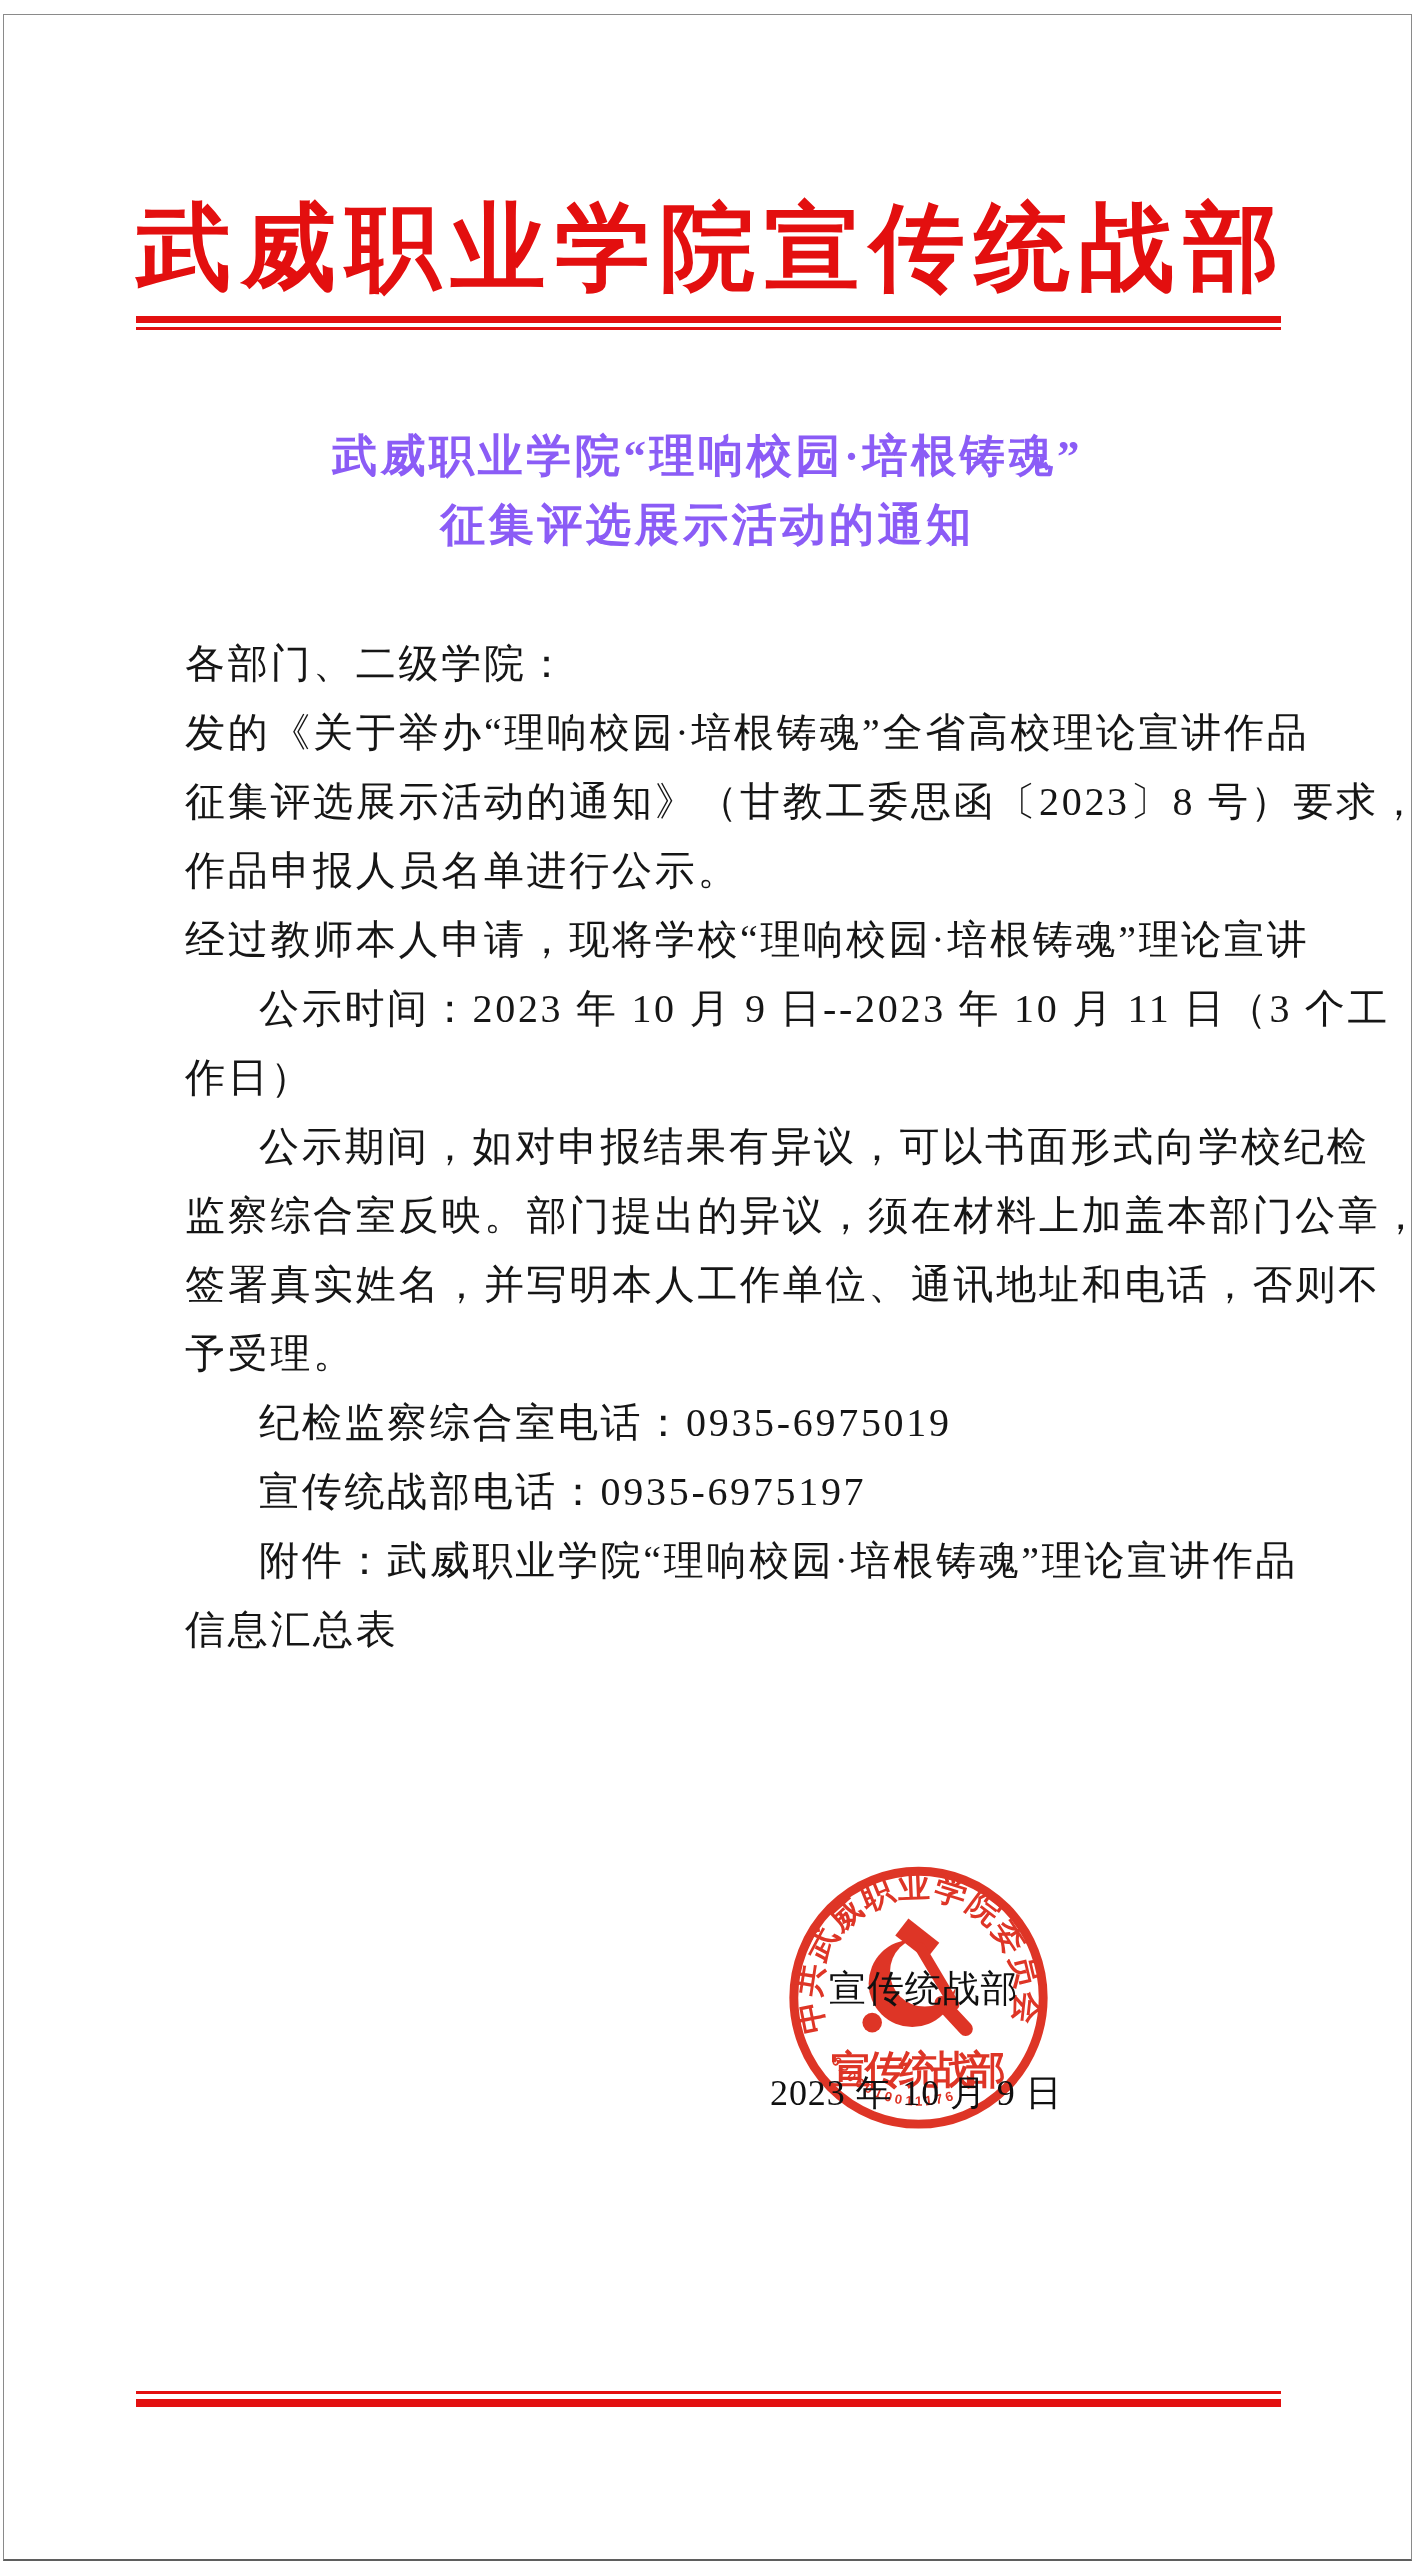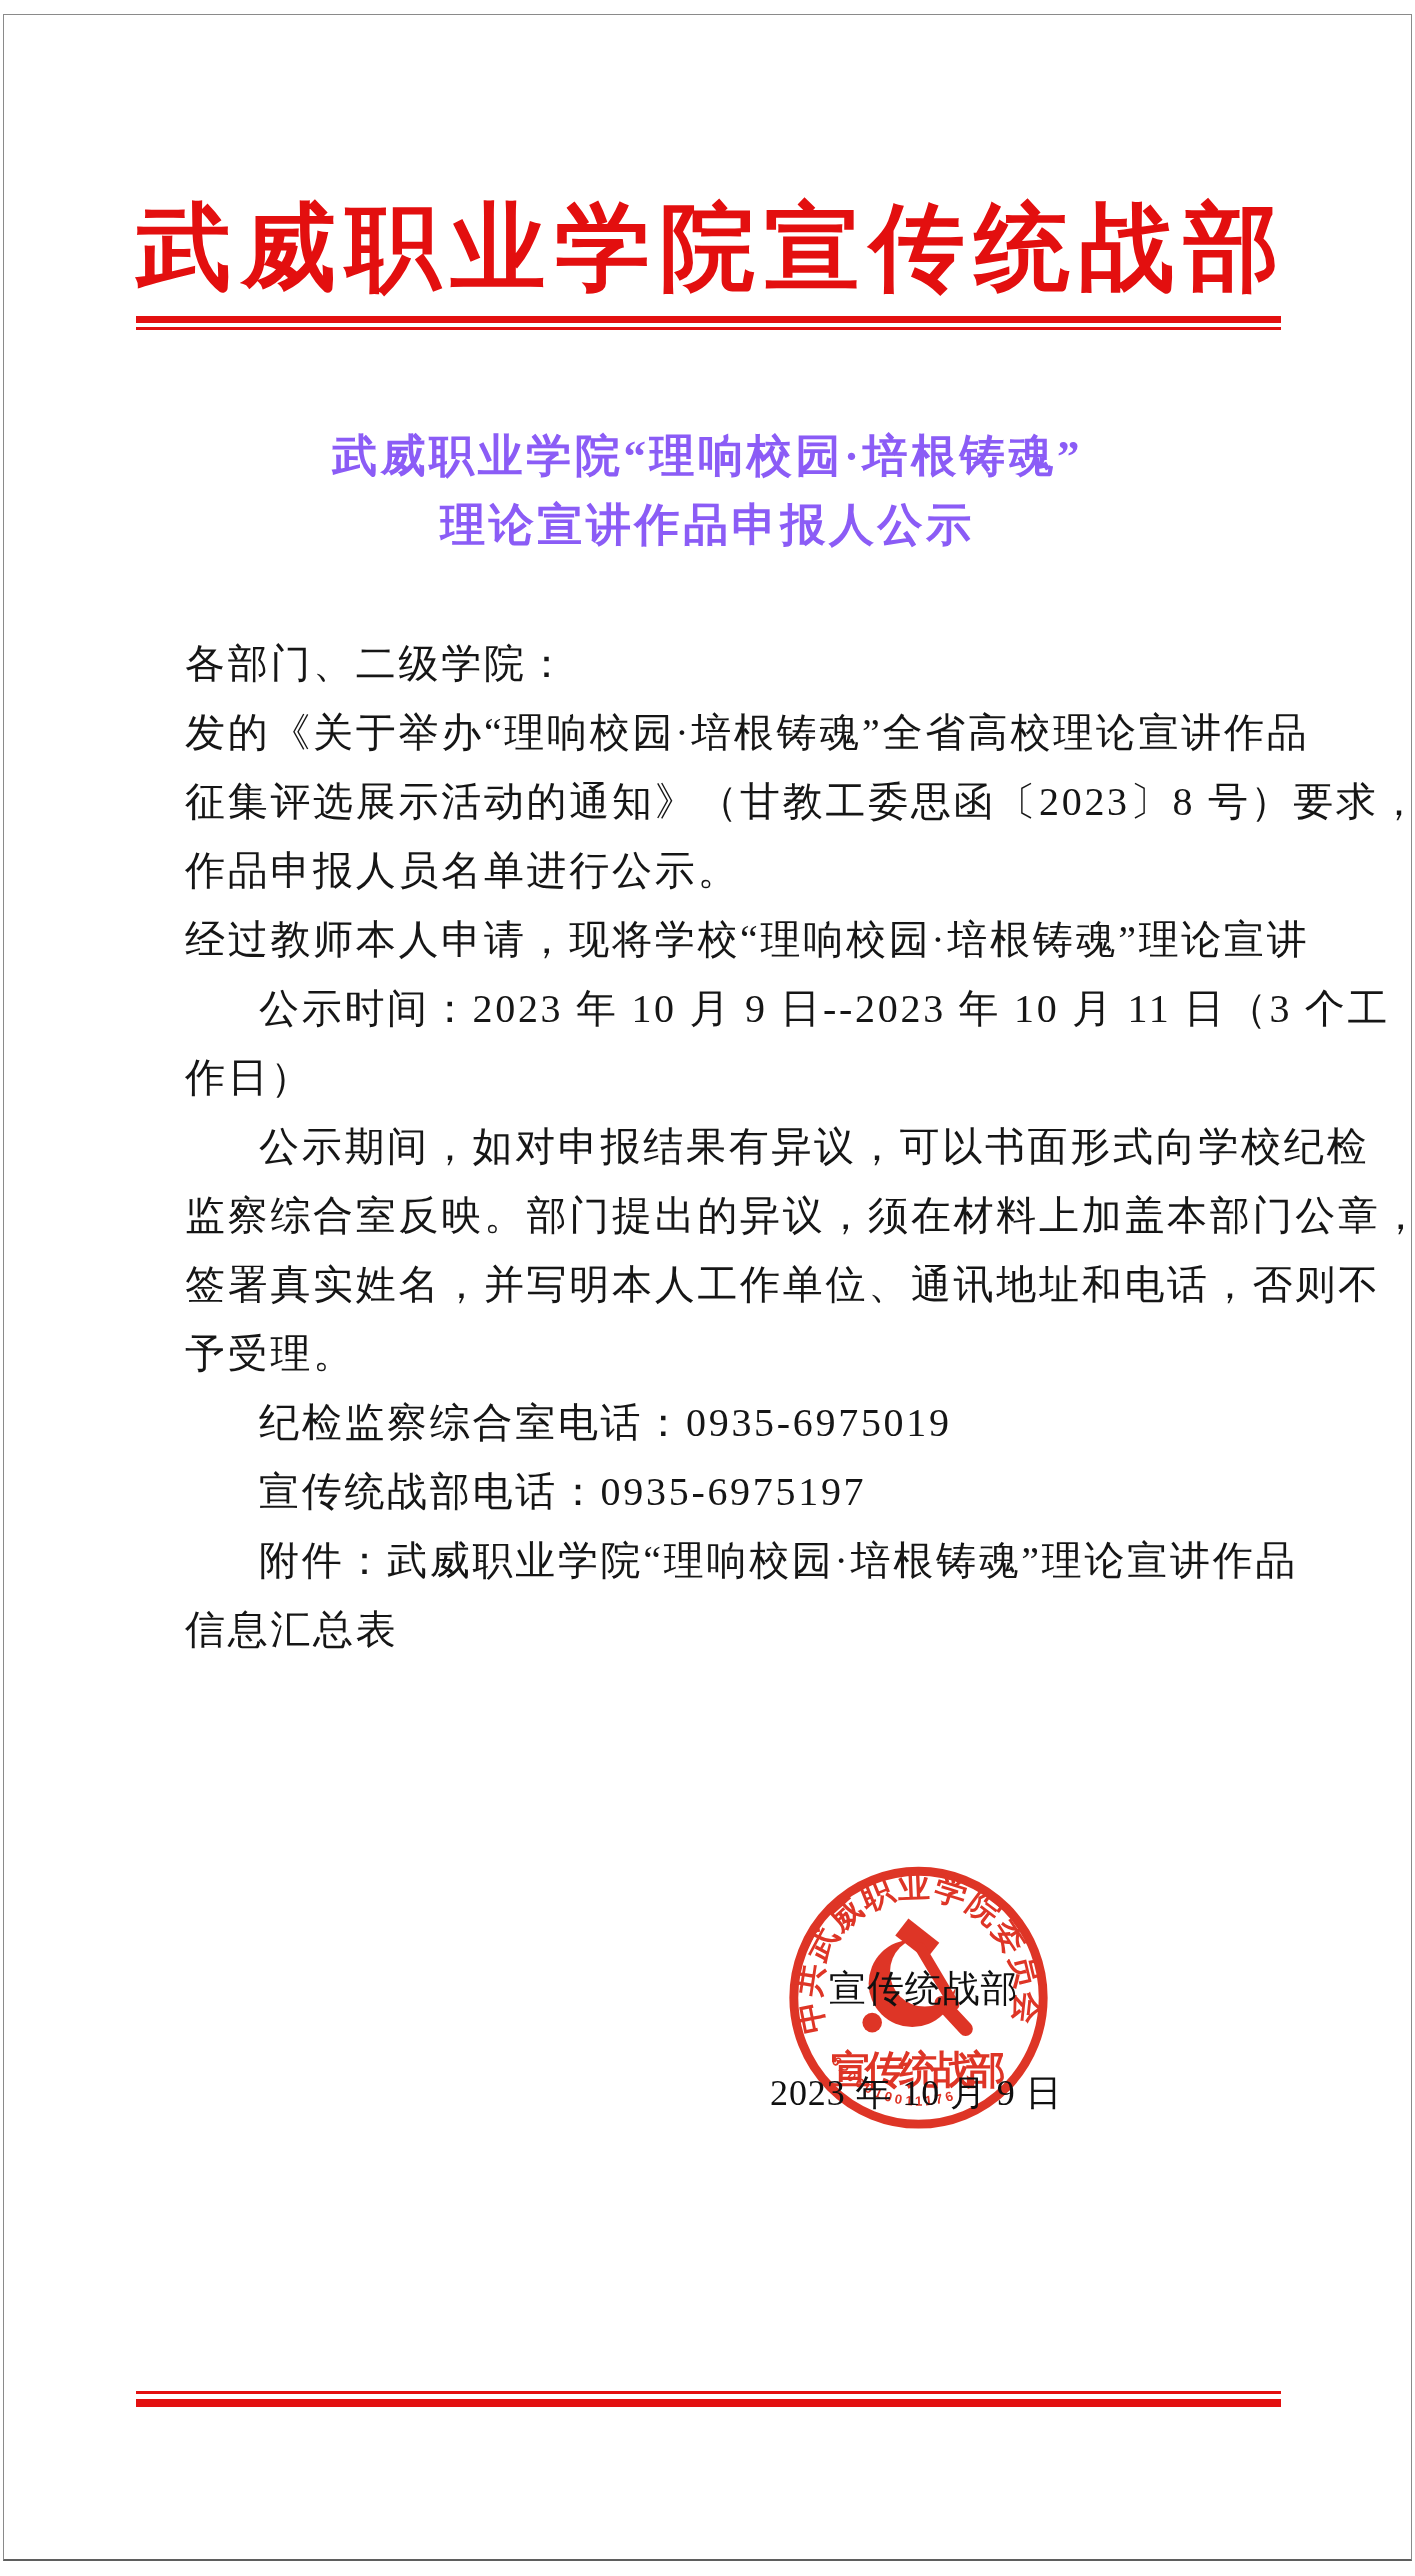--- a/index.html
+++ b/index.html
@@ -79,21 +79,21 @@
 
   <div class="page-border"></div>
 
   <div class="banner">武威职业学院宣传统战部</div>
 
   <div class="rule rule-top-thick"></div>
   <div class="rule rule-top-thin"></div>
 
   <div class="doc-title">
     <div>武威职业学院“理响校园·培根铸魂”</div>
-    <div>理论宣讲作品申报人公示</div>
+    <div>征集评选展示活动的通知</div>
   </div>
 
   <div class="body-text">
     <div class="line">各部门、二级学院：</div>
     <div class="line">发的《关于举办“理响校园·培根铸魂”全省高校理论宣讲作品</div>
     <div class="line">征集评选展示活动的通知》（甘教工委思函〔2023〕8 号）要求，</div>
     <div class="line">作品申报人员名单进行公示。</div>
     <div class="line">经过教师本人申请，现将学校“理响校园·培根铸魂”理论宣讲</div>
     <div class="line ind">公示时间：2023 年 10 月 9 日--2023 年 10 月 11 日（3 个工</div>
     <div class="line">作日）</div>

